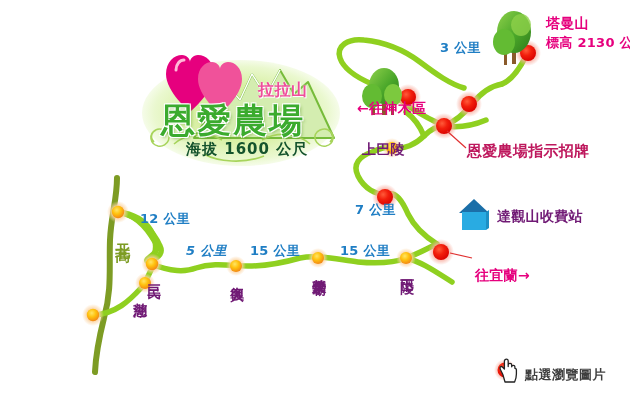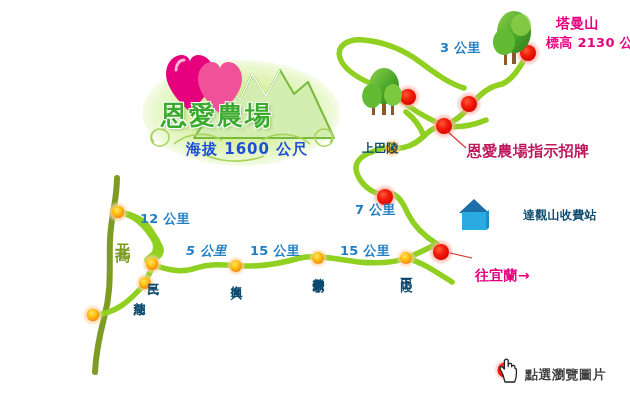--- a/index.html
+++ b/index.html
@@ -21,21 +21,21 @@
     width: 630px;
     height: 400px;
   }
   .lbl {
     position: absolute;
     white-space: nowrap;
     line-height: 1.12;
     font-weight: bold;
     letter-spacing: 0.3px;
   }
-  .lbl-dark   { color: #0c4a6e; font-size: 12px; }
+  .lbl-dark   { color: #701a75; font-size: 14px; }
   .lbl-blue   { color: #1f7ec4; font-size: 13px; }
   .lbl-pink   { color: #e6007e; font-size: 14px; }
   .lbl-green  { color: #be185d; font-size: 15px; }
   .lbl-olive  { color: #7d9c24; font-size: 15px; }
   .vert {
     writing-mode: vertical-rl;
     text-orientation: upright;
     letter-spacing: 1px;
   }
   
@@ -56,29 +56,29 @@
   #logo-hearts   { position:absolute; left: 22px; top: 22px; }
   #logo-swirls   { position:absolute; left: 2px;  top: 86px; }
   #logo-lalashan {
     position: absolute; left: 116px; top: 52px;
     color: #ef4d9b; font-size: 16px; font-weight: bold;
     letter-spacing: 0.5px;
     text-shadow: 0 0 2px #ffffff, 1px 1px 0 #ffffff;
   }
   #logo-farmname {
     position: absolute; left: 19px; top: 70px;
-    font-size: 26px; font-weight: bold; color: #3bab2e;
+    font-size: 34px; font-weight: bold; color: #3bab2e;
     letter-spacing: 2px;
     text-shadow: 1px 1px 0 #ffffff, -1px -1px 0 #ffffff,
                  1px -1px 0 #ffffff, -1px 1px 0 #ffffff,
                  2px 2px 3px rgba(90,150,40,.45);
   }
   #logo-altitude {
     position: absolute; left: 44px; top: 112px;
-    color: #1d4ed8; font-size: 15px; font-weight: bold;
+    color: #14532d; font-size: 15px; font-weight: bold;
     letter-spacing: 1px;
   }
   
   #viewer-hint {
     position: absolute;
     left: 497px; top: 358px;
     display: flex; align-items: flex-end; gap: 2px;
   }
   #viewer-hint .hint-text {
     color: #3f3f3f; font-size: 13px; font-weight: bold;
@@ -272,37 +272,39 @@
     </svg>
 
     <svg id="logo-swirls" width="196" height="54" viewBox="0 0 196 54" fill="none" stroke="#a7d45b" stroke-width="1.6">
       <path d="M10,28 C4,22 10,12 20,16 C30,20 24,34 14,32 C6,30 4,20 12,16"></path>
       <path d="M30,30 C44,18 64,18 78,26"></path>
       <path d="M118,26 C132,18 152,18 166,30"></path>
       <path d="M186,28 C192,22 186,12 176,16 C166,20 172,34 182,32 C190,30 192,20 184,16"></path>
       <path d="M60,40 C74,48 100,50 120,42"></path>
     </svg>
 
+    <div id="logo-lalashan">拉拉山</div>
     <div id="logo-farmname">恩愛農場</div>
     <div id="logo-altitude">海拔 1600 公尺</div>
   </div>
 
-  <div class="lbl lbl-pink" style="left:546px; top:16px;margin-left:10px;">塔曼山</div>
+  <div class="lbl lbl-pink" style="left:546px; top:16px;">塔曼山</div>
   <div class="lbl lbl-pink" style="left:546px; top:36px; font-size:13px;">標高 2130 公尺</div>
 
   <div class="lbl lbl-blue" style="left:440px; top:41px;">3 公里</div>
 
+  <div class="lbl lbl-pink" style="left:357px; top:101px;">←往神木區</div>
 
   <div class="lbl lbl-dark" style="left:362px; top:142px;">上巴陵</div>
 
   <div class="lbl lbl-green" style="left:467px; top:143px;">恩愛農場指示招牌</div>
 
   <div class="lbl lbl-blue" style="left:355px; top:203px;">7 公里</div>
 
-  <div class="lbl lbl-dark" style="left:523px; top:209px;">達觀山收費站</div>
+  <div class="lbl lbl-dark" style="left:497px; top:209px;">達觀山收費站</div>
 
 
   <div class="lbl lbl-pink" style="left:475px; top:268px;">往宜蘭→</div>
 
 
 
   <div class="lbl lbl-blue" style="left:140px; top:212px;">12 公里</div>
 
   <div class="lbl lbl-olive vert" style="left:114px; top:232px;">北二高</div>
 

